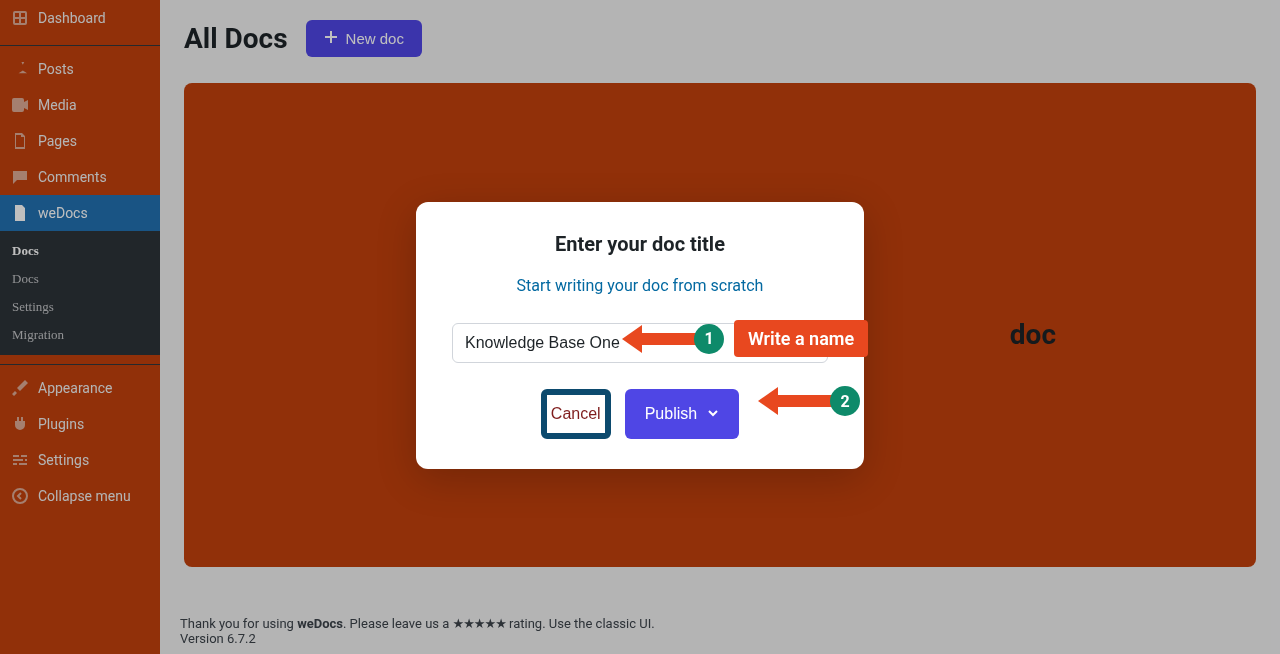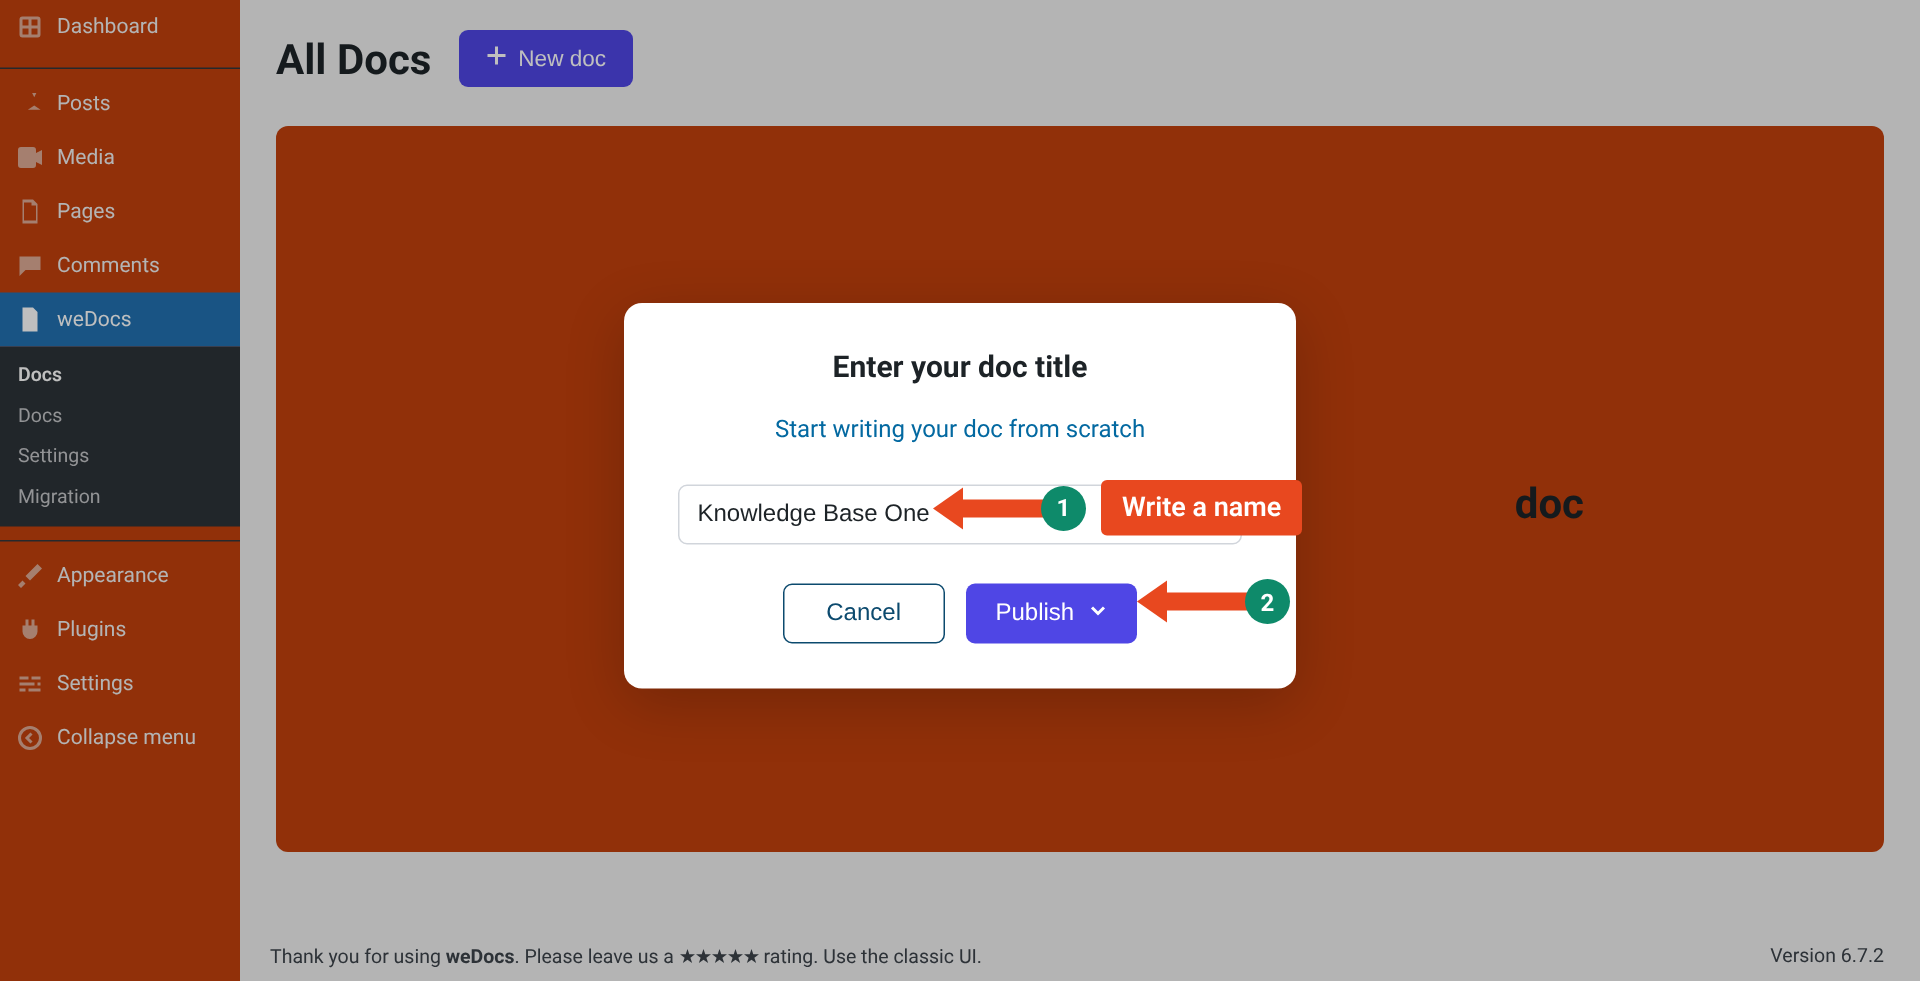--- a/index.html
+++ b/index.html
@@ -54,20 +54,21 @@
     }
     .submenu {
       background: #2c3338;
       padding: 6px 0;
     }
     .submenu-item {
       padding: 6px 12px;
       font-size: 13px;
       color: #c3c4c7;
       cursor: pointer;
+      font-family: Liberation Serif, serif;
     }
     .submenu-item.sub-active { color: #fff; font-weight: 600; }
     .separator {
       height: 5px;
       background: transparent;
       border-bottom: 1px solid #32373c;
       margin: 5px 0;
     }
     .main {
       position: absolute;
@@ -136,20 +137,21 @@
     }
     .footer {
       position: absolute;
       left: 180px;
       bottom: 8px;
       right: 24px;
       font-size: 13px;
       color: #3c434a;
       display: flex;
       justify-content: space-between;
+      flex-direction: column;
     }
     .stars { letter-spacing: -1px; }
     .overlay {
       position: absolute;
       left: 0; top: 0;
       width: 1280px; height: 654px;
       background: rgba(0,0,0,0.25);
       z-index: 10;
       pointer-events: none;
     }
@@ -186,25 +188,25 @@
       color: #1d2327;
       margin-bottom: 26px;
     }
     .modal-actions {
       display: flex;
       justify-content: center;
       gap: 14px;
     }
     .cancel-btn {
       background: #fff;
-      border: 1px solid #0c4a6e;
-      padding: 10px 28px;
+      border: 6px solid #0c4a6e;
+      padding: 10px 4px;
       border-radius: 6px;
       font-size: 16px;
-      color: #0c4a6e;
+      color: #7f1d1d;
       cursor: pointer;
     }
     .publish-btn {
       background: #4f46e5;
       color: #fff;
       border: none;
       padding: 10px 20px;
       border-radius: 6px;
       font-size: 16px;
       font-weight: 400;

